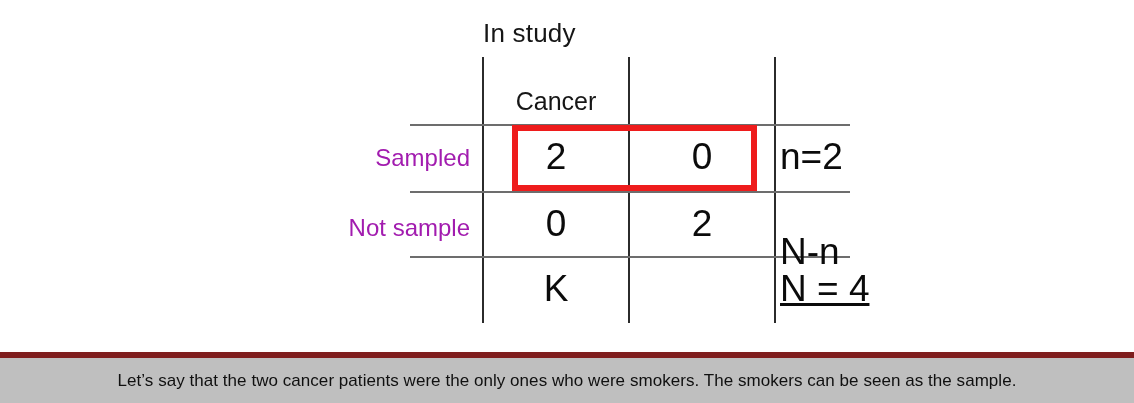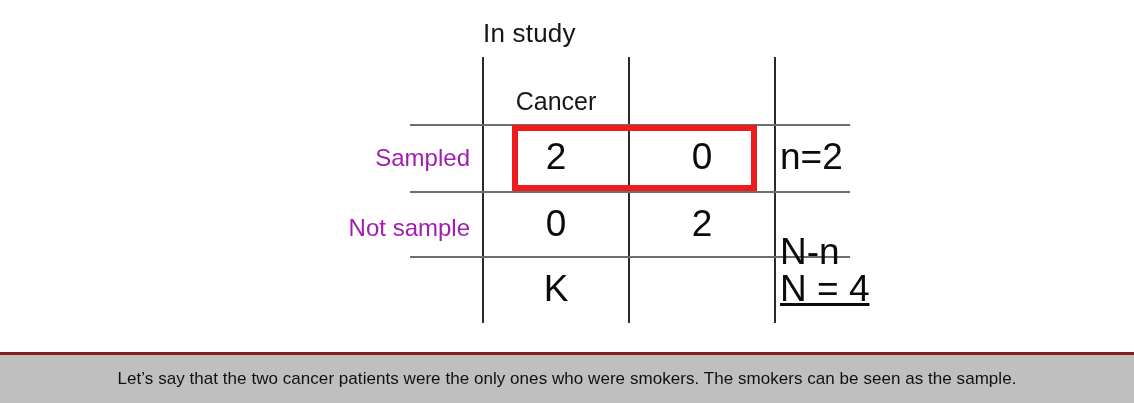--- a/index.html
+++ b/index.html
@@ -143,21 +143,21 @@
   #margin-total { top: 266px; text-decoration: underline; }
 
   
   #caption-bar {
     position: absolute;
     left: 0;
     top: 352px;
     width: 1134px;
     height: 51px;
     background: #bfbfbf;
-    border-top: 3px solid #7f1d1d;
+    border-top: 6px solid #7f1d1d;
     box-sizing: border-box;
     display: flex;
     align-items: center;
     justify-content: center;
   }
   #caption-text {
     font-size: 17px;
     line-height: 22px;
     color: #101010;
     white-space: nowrap;

